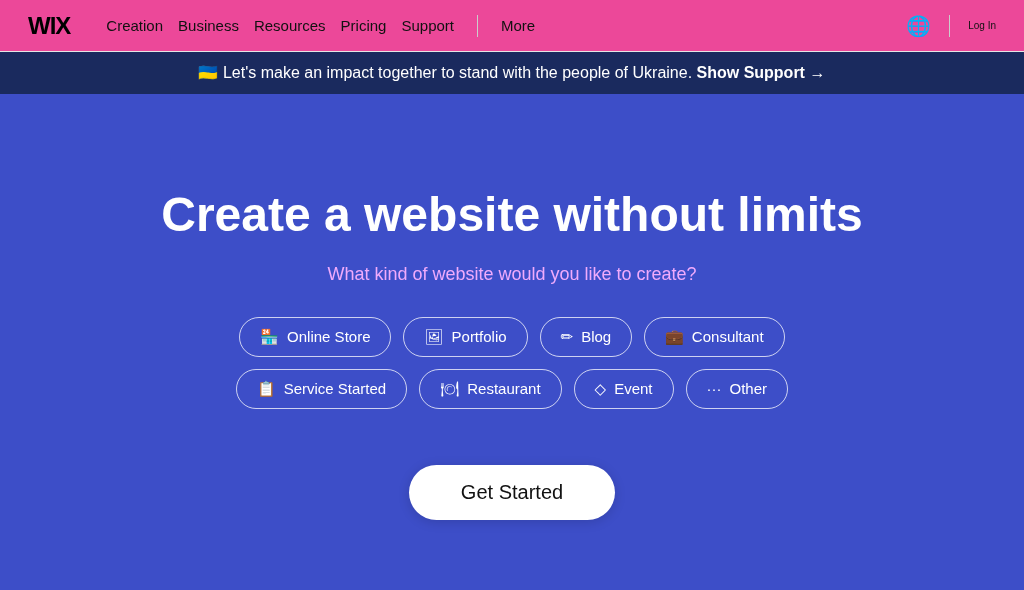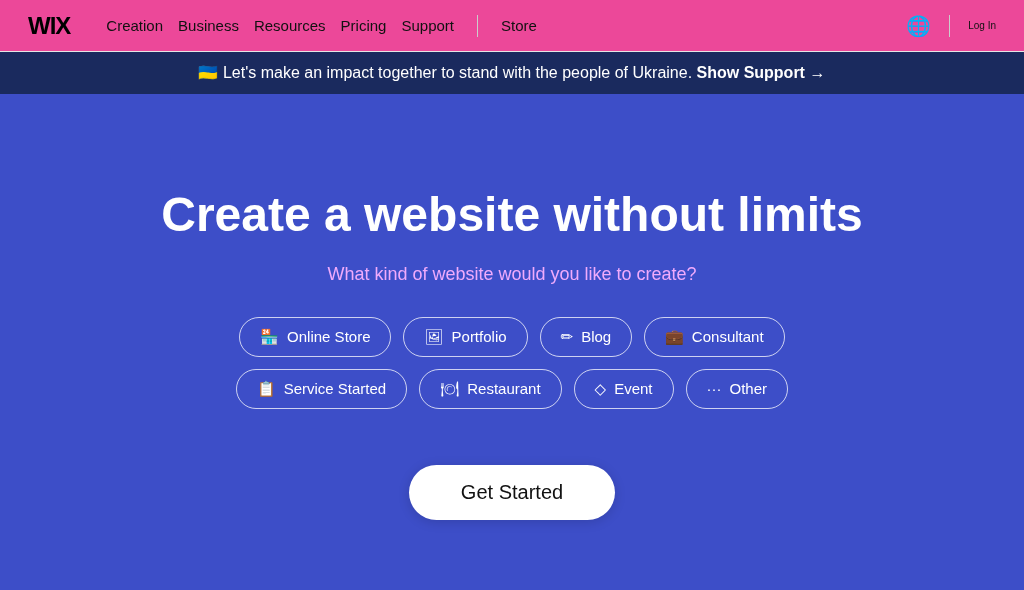--- a/index.html
+++ b/index.html
@@ -85,21 +85,21 @@
 
 <nav class="navbar">
   <div class="nav-logo">WIX</div>
   <div class="nav-links">
     <a class="nav-link">Creation</a>
     <a class="nav-link">Business</a>
     <a class="nav-link">Resources</a>
     <a class="nav-link">Pricing</a>
     <a class="nav-link">Support</a>
     <div class="nav-divider"></div>
-    <a class="nav-link">Store</a>
+    <a class="nav-link">More</a>
   </div>
   <div class="nav-right">
     <span class="globe-icon">🌐</span>
     <span style="width:1px;height:22px;background:#ccc;display:inline-block;"></span>
     <button class="login-btn">Log In</button>
   </div>
 </nav>
 
 <div class="ukraine-banner">
   <span>🇺🇦</span>

